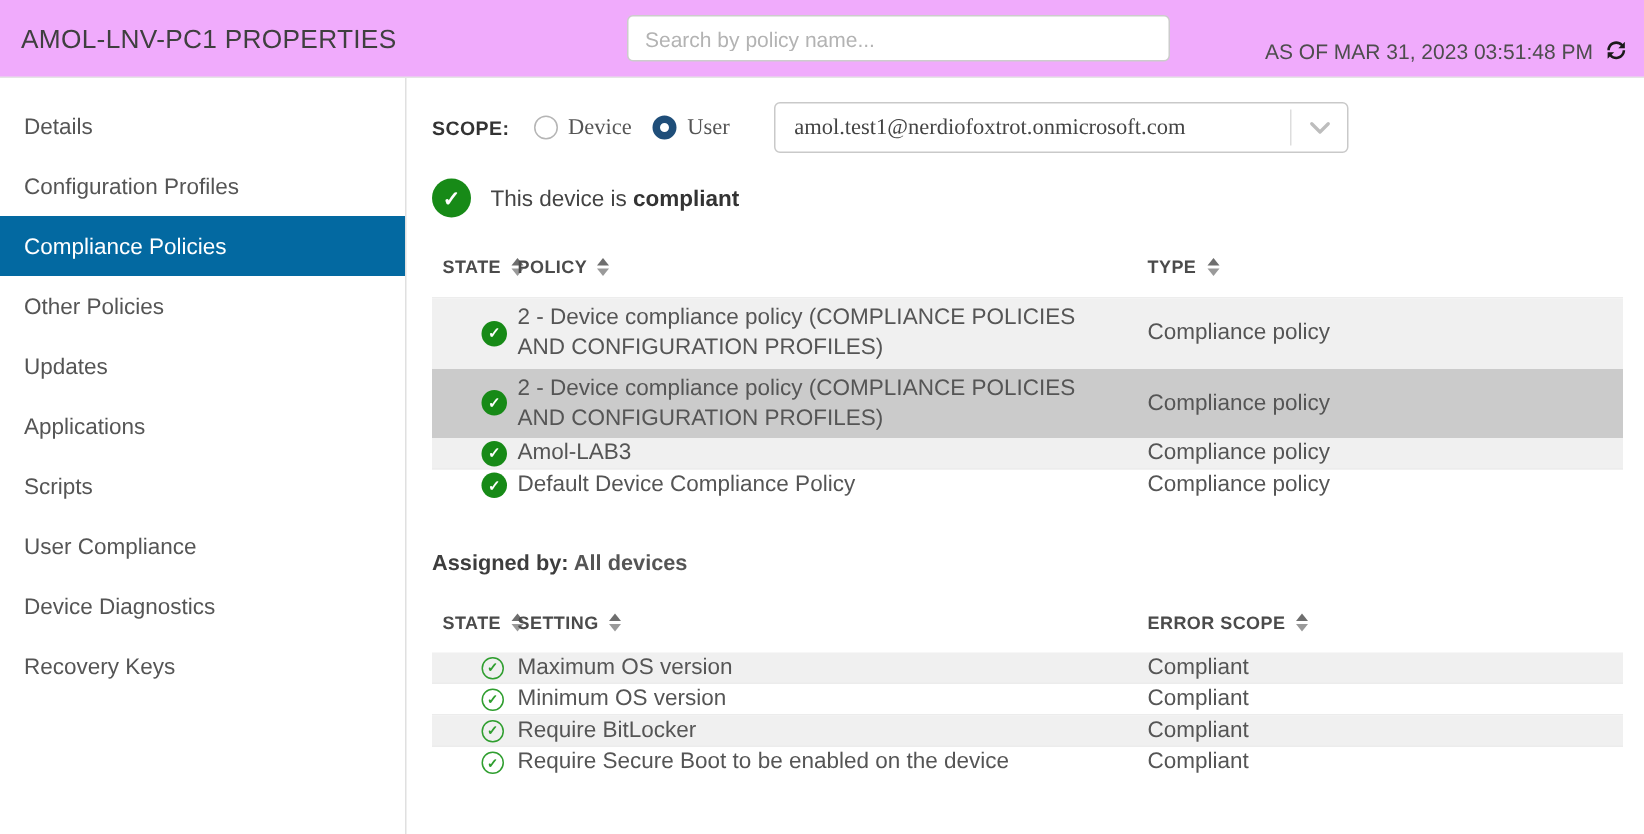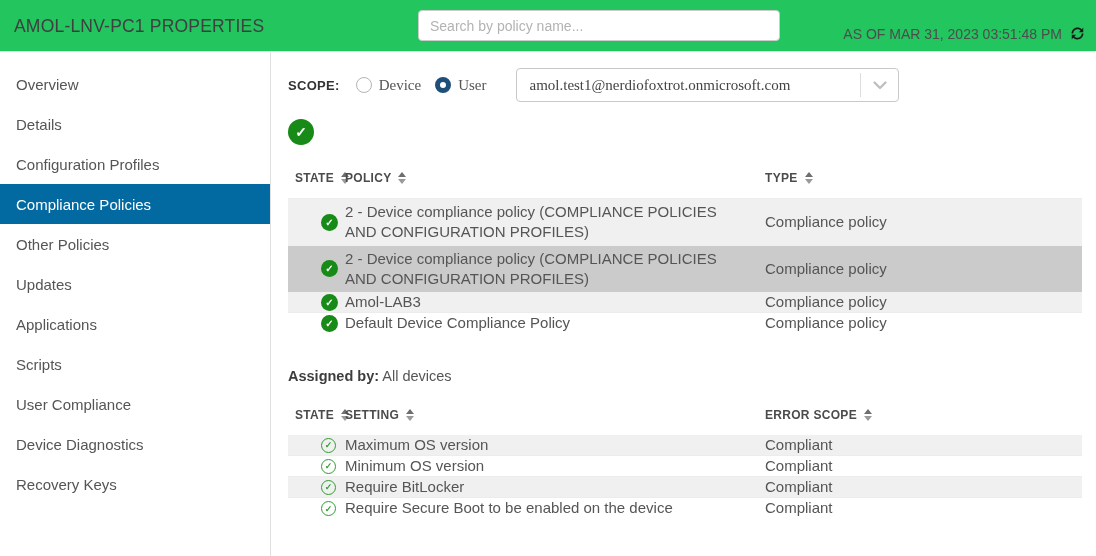--- a/index.html
+++ b/index.html
@@ -1,19 +1,19 @@
 <!DOCTYPE html>
 <html><head>
 <meta charset="utf-8">
 <style>
   * { margin:0; padding:0; box-sizing:border-box; }
   html,body { width:1096px; height:556px; background:#fff; font-family:"Liberation Sans", sans-serif; overflow:hidden; }
 
   
-  .header { position:relative; height:52px; background:#22c55e; border-bottom:1px solid #e5e5e5; }
+  .header { position:relative; height:52px; background:#f0abfc; border-bottom:1px solid #e5e5e5; }
   .page-title { position:absolute; left:14px; top:0; line-height:52px; font-size:17.5px; color:#3f3f3f; letter-spacing:.2px; }
   .search-input { position:absolute; left:378px; top:10px; width:362px; height:31px; border:1px solid #ccc; border-radius:4px; padding:0 11px; font-size:14px; color:#444; font-family:"Liberation Sans", sans-serif; outline:none;margin-left:40px; }
   .search-input::placeholder { color:#b3b3b3; }
   .asof { position:absolute; right:10px; top:0; height:67px; display:flex; align-items:center; gap:7px; font-size:14px; color:#4d4d4d; }
   .refresh-btn { display:flex; align-items:center; cursor:pointer; }
 
   
   .layout { display:flex; height:504px; }
   .sidebar { width:271px; border-right:1px solid #e0e0e0; padding-top:12px; flex-shrink:0; }
   .side-item { height:40px; display:flex; align-items:center; padding-left:16px; font-size:15px; color:#555; cursor:pointer; }
@@ -51,21 +51,21 @@
   .trow.stripe { background:#f0f0f0; }
   .trow.selected { background:#cbcbcb; }
   .trow.hairline { border-bottom:1px solid #ececec; }
   .tbl1 { border-top:1px solid #ededed; }
   .cell-state { display:flex; align-items:center; padding-left:33px; }
   .cell-text { font-size:15px; color:#555; line-height:1.35; padding-right:14px; }
 
   .badge-filled { width:17px; height:17px; border-radius:50%; background:#178a17; color:#fff; display:flex; align-items:center; justify-content:center; font-size:10px; font-weight:bold; flex-shrink:0; }
   .badge-outline { width:15px; height:15px; border-radius:50%; border:1.5px solid #2f9e2f; color:#2f9e2f; display:flex; align-items:center; justify-content:center; font-size:9px; font-weight:bold; flex-shrink:0; }
 
-  .assigned { margin-top:34px; font-size:14.5px; color:#555; }
+  .assigned { margin-top:34px; font-size:14.5px; color:#555;font-weight:bold; }
   .assigned b { color:#3d3d3d; }
 
   .tbl2-head { margin-top:19px; }
 </style>
 </head>
 <body>
 
 <div class="header">
   <div class="page-title">AMOL-LNV-PC1 PROPERTIES</div>
   <input class="search-input" type="text" placeholder="Search by policy name..." style="">
@@ -75,21 +75,20 @@
       <svg width="17" height="17" viewBox="0 0 16 16" fill="#1a1a1a">
         <path d="M8 2.4c1.6 0 3 .6 4 1.7l1.4-1.4v4.1h-4.1l1.6-1.6C10.2 4.5 9.2 4 8 4 5.8 4 4 5.8 4 8H2.4c0-3.1 2.5-5.6 5.6-5.6z"></path>
         <path d="M8 13.6c-1.6 0-3-.6-4-1.7l-1.4 1.4V9.2h4.1l-1.6 1.6c.7.7 1.8 1.2 2.9 1.2 2.2 0 4-1.8 4-4h1.6c0 3.1-2.5 5.6-5.6 5.6z"></path>
       </svg>
     </span>
   </div>
 </div>
 
 <div class="layout">
   <div class="sidebar">
-    <div class="side-item">Overview</div>
     <div class="side-item">Details</div>
     <div class="side-item">Configuration Profiles</div>
     <div class="side-item selected">Compliance Policies</div>
     <div class="side-item">Other Policies</div>
     <div class="side-item">Updates</div>
     <div class="side-item">Applications</div>
     <div class="side-item">Scripts</div>
     <div class="side-item">User Compliance</div>
     <div class="side-item">Device Diagnostics</div>
     <div class="side-item">Recovery Keys</div>
@@ -113,20 +112,21 @@
         <span class="dd-chev">
           <svg width="14" height="9" viewBox="0 0 14 9">
               <path d="M1.5 1.5 7 7l5.5-5.5" stroke="#bdbdbd" stroke-width="2.2" fill="none" stroke-linecap="round" stroke-linejoin="round"></path>
             </svg>
         </span>
       </div>
     </div>
 
     <div class="status-row">
       <span class="badge-big">✓</span>
+      <span><span>This device is </span><b>compliant</b></span>
     </div>
 
     <div style="margin-top:21px;">
       <div class="thead">
         <div class="th first">
           <span>STATE</span>
           <span class="sort">
               <span class="up"></span>
               <span class="dn"></span>
             </span>

